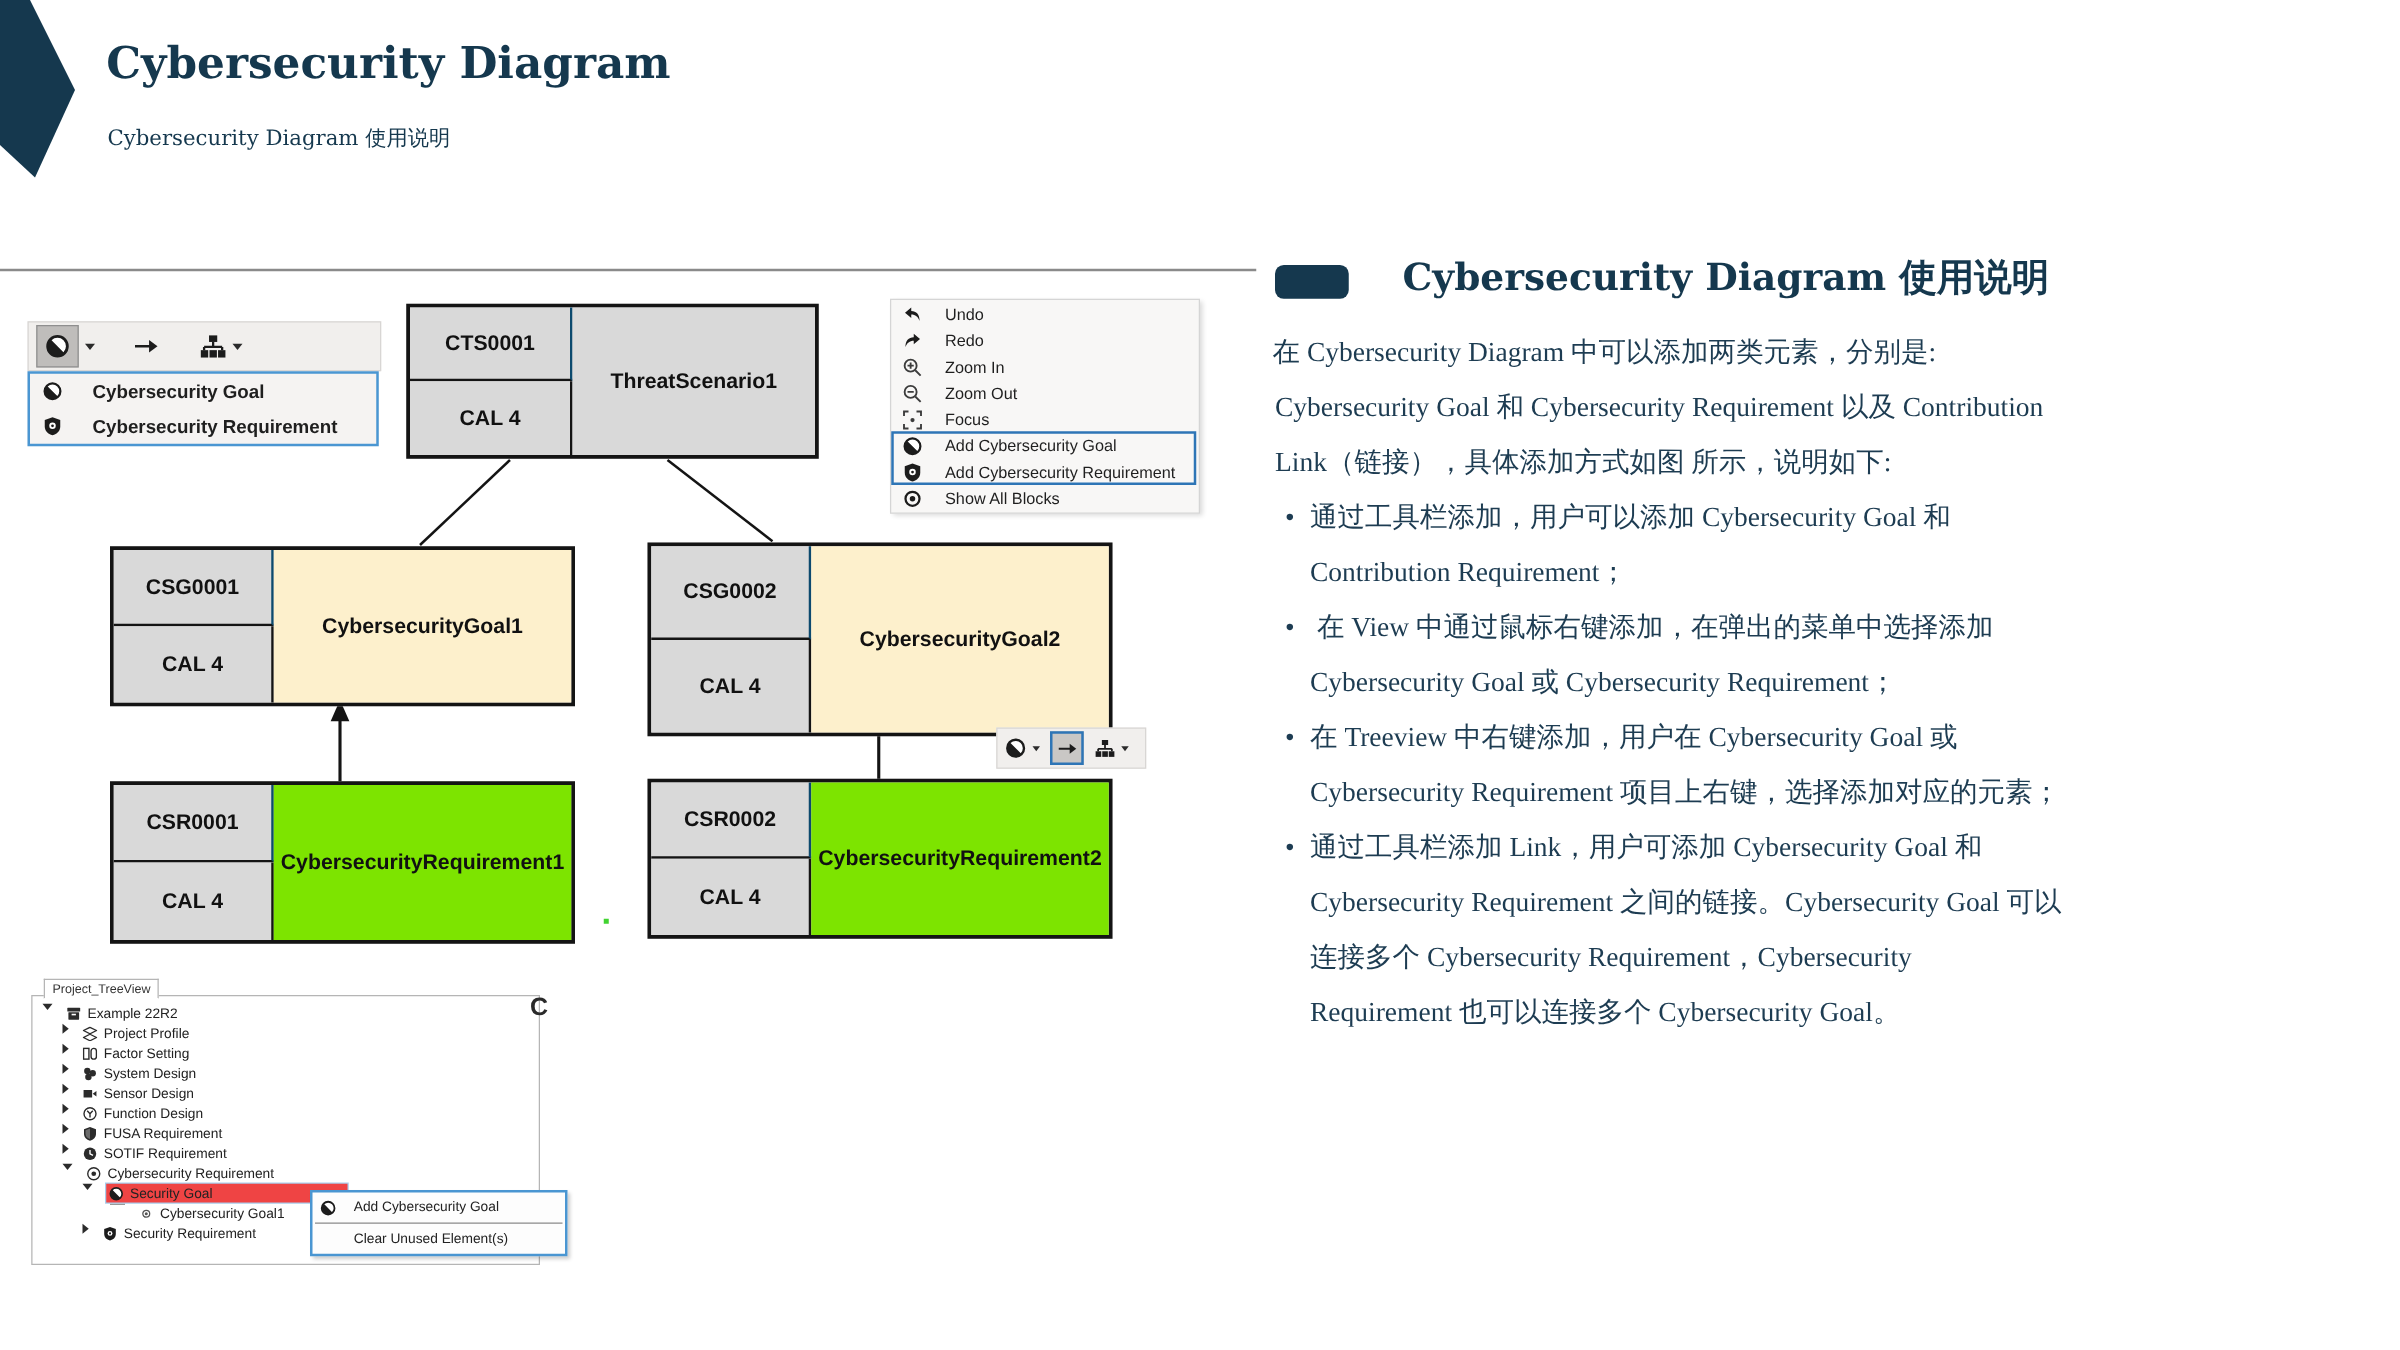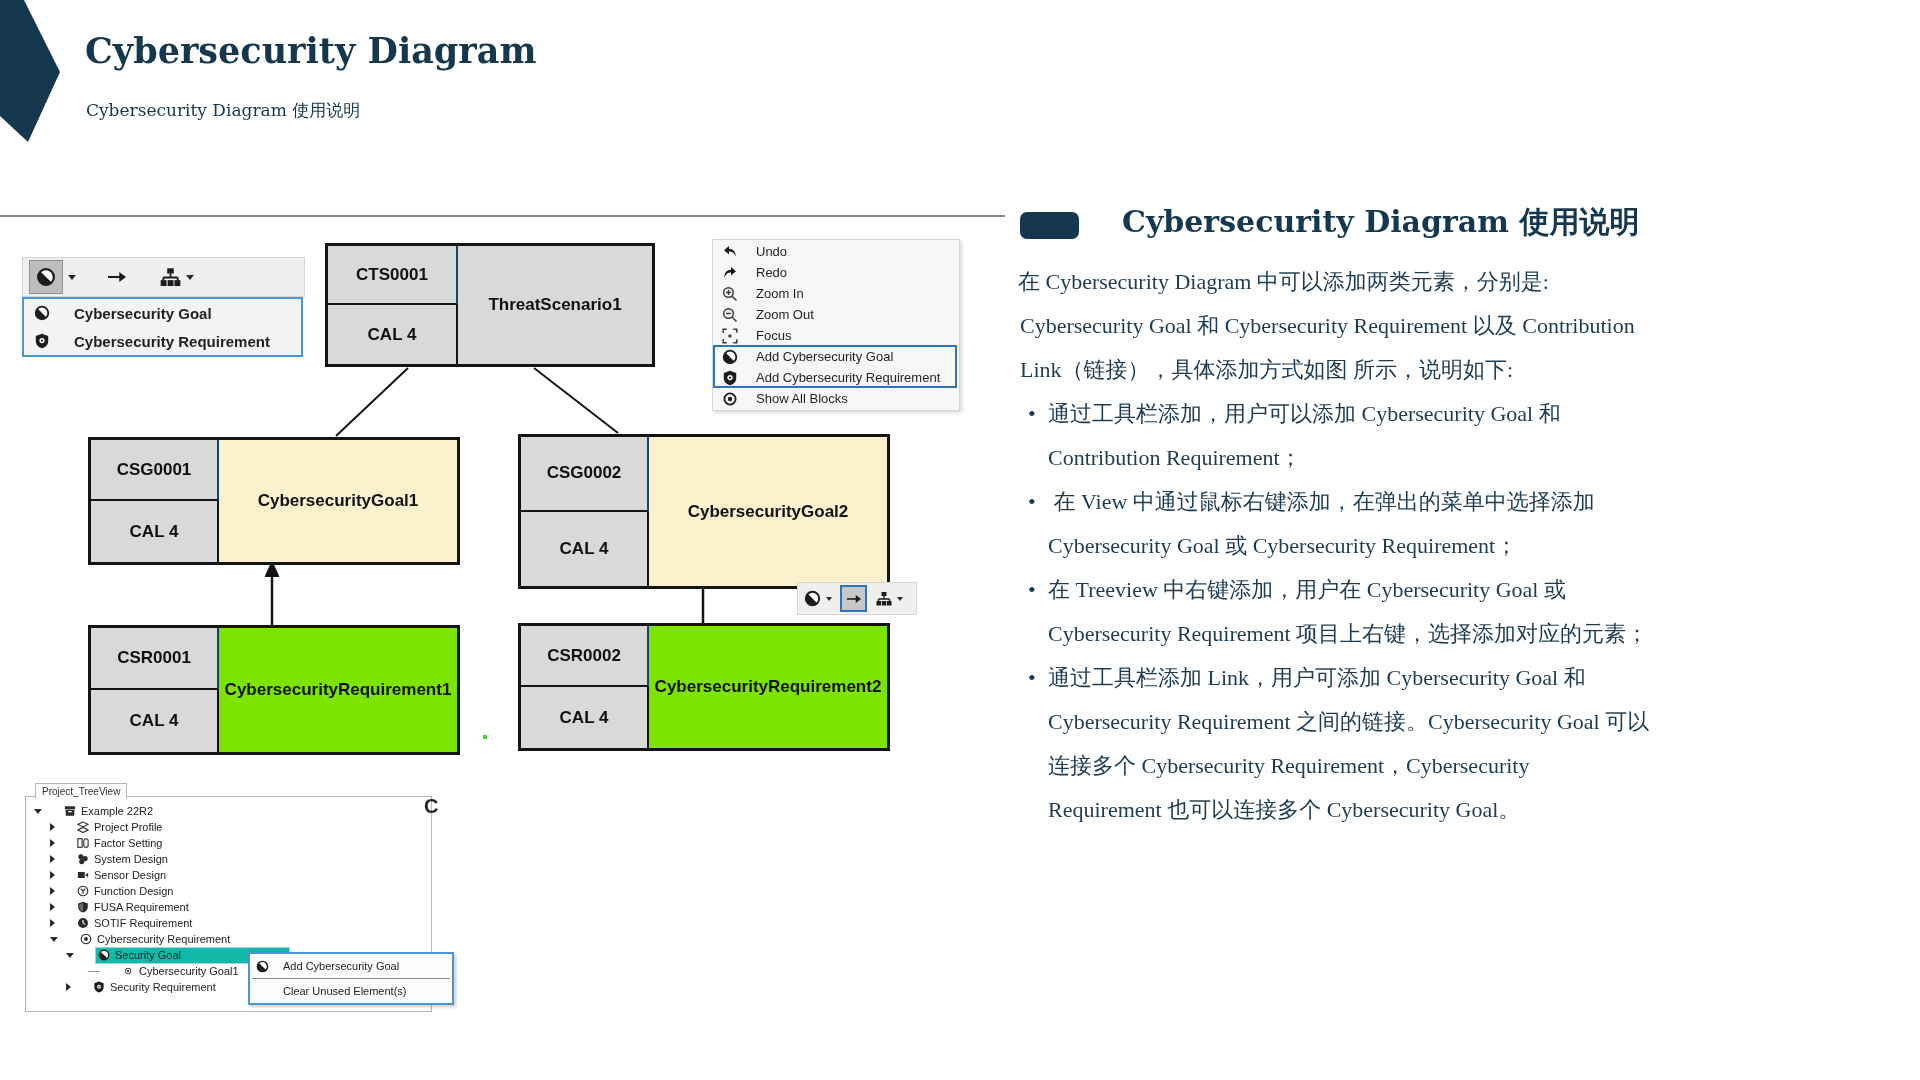--- a/index.html
+++ b/index.html
@@ -57,31 +57,31 @@
     display:flex;align-items:center;justify-content:center;box-sizing:border-box;}
   .mini-tb .g{width:17px;height:17px;} .mini-tb .h{width:16px;height:16px;margin-left:9px;}
 
   .green-dot{left:483px;top:735px;width:4px;height:4px;background:#41d331;}
 
   
   .tree-panel{left:25px;top:796px;width:407px;height:216px;background:#fff;border:1px solid #b5b5b5;
     box-sizing:border-box;padding-top:6px;}
   .tree-tab{left:35px;top:783px;height:14px;padding:0 6px;background:#fff;border:1px solid #b5b5b5;
     border-bottom:1px solid #fff;font-size:10px;color:#333;display:flex;align-items:center;z-index:3;}
-  .trow{display:flex;align-items:center;height:16px;gap:22px;cursor:default;}
+  .trow{display:flex;height:16px;gap:11px;cursor:default;}
   .trow .lbl{font-size:11px;color:#222;white-space:nowrap;}
   .trow svg{width:12px;height:12px;flex:none;}
   .exp-c{width:0;height:0;border-left:5px solid #2b2b2b;border-top:4px solid transparent;
     border-bottom:4px solid transparent;flex:none;}
   .exp-o{width:0;height:0;border-top:5px solid #2b2b2b;border-left:4px solid transparent;
     border-right:4px solid transparent;flex:none;}
   .d0{padding-left:8px;} .d1{padding-left:24px;} .d2{padding-left:40px;} .d3{padding-left:62px;}
   .guide{width:12px;height:1px;background:#999;flex:none;}
   .rb{display:flex;align-items:center;gap:5px;height:15px;}
-  .sel .rb{background:#14b8a6;box-shadow:0 0 0 1px #a9cdeb;padding:0 108px 0 2px;}
+  .sel .rb{background:#ef4444;box-shadow:0 0 0 1px #a9cdeb;padding:0 108px 0 2px;}
 
   
   .tree-menu{left:248px;top:952px;width:206px;height:53px;background:#fdfdfd;border:2px solid #4a96d2;
     box-sizing:border-box;z-index:4;box-shadow:2px 2px 3px rgba(0,0,0,.2);}
   .tm-row{height:24px;display:flex;align-items:center;gap:14px;padding-left:6px;cursor:default;}
   .tm-row svg{width:13px;height:13px;flex:none;}
   .tm-row span{font-size:11px;color:#222;}
   .tm-sep{height:1px;background:#8a8a8a;margin:0 2px;}
   .tm-plain{padding-left:33px;}
 

